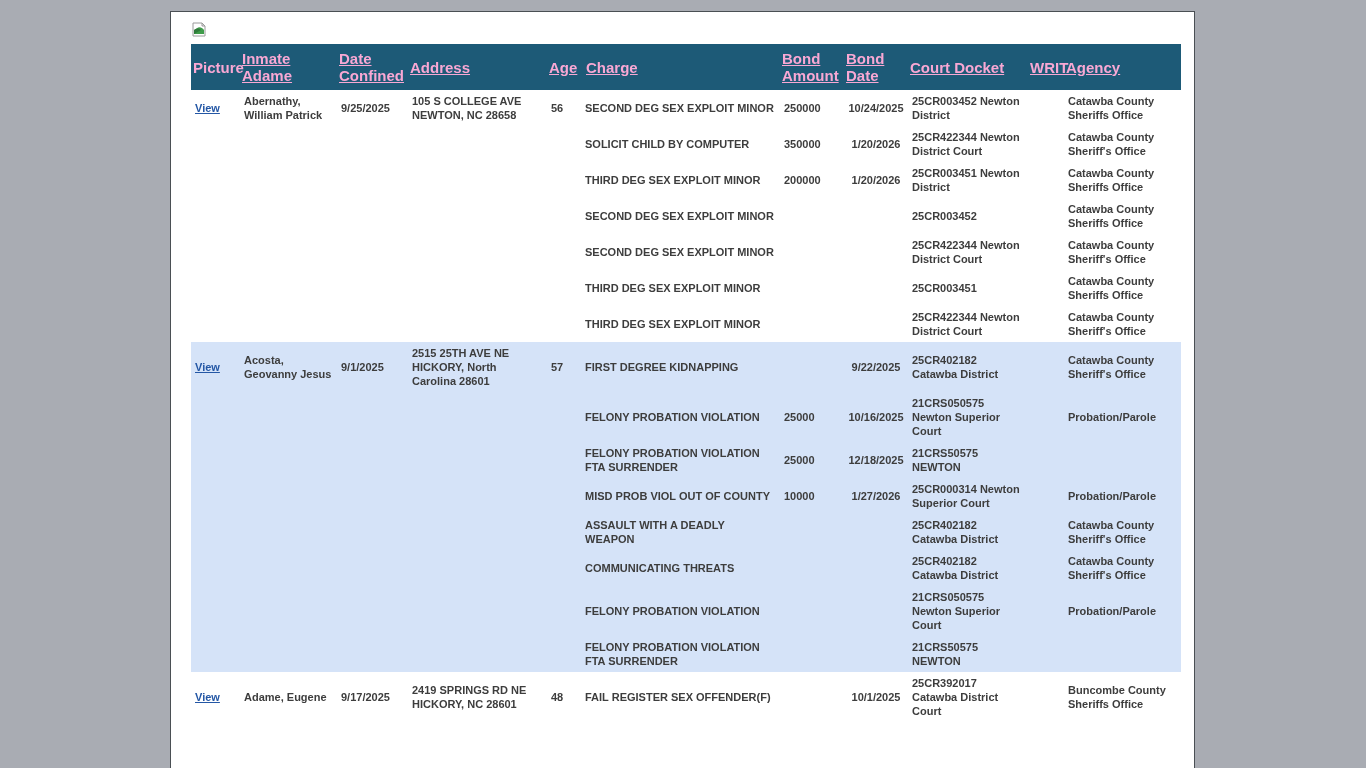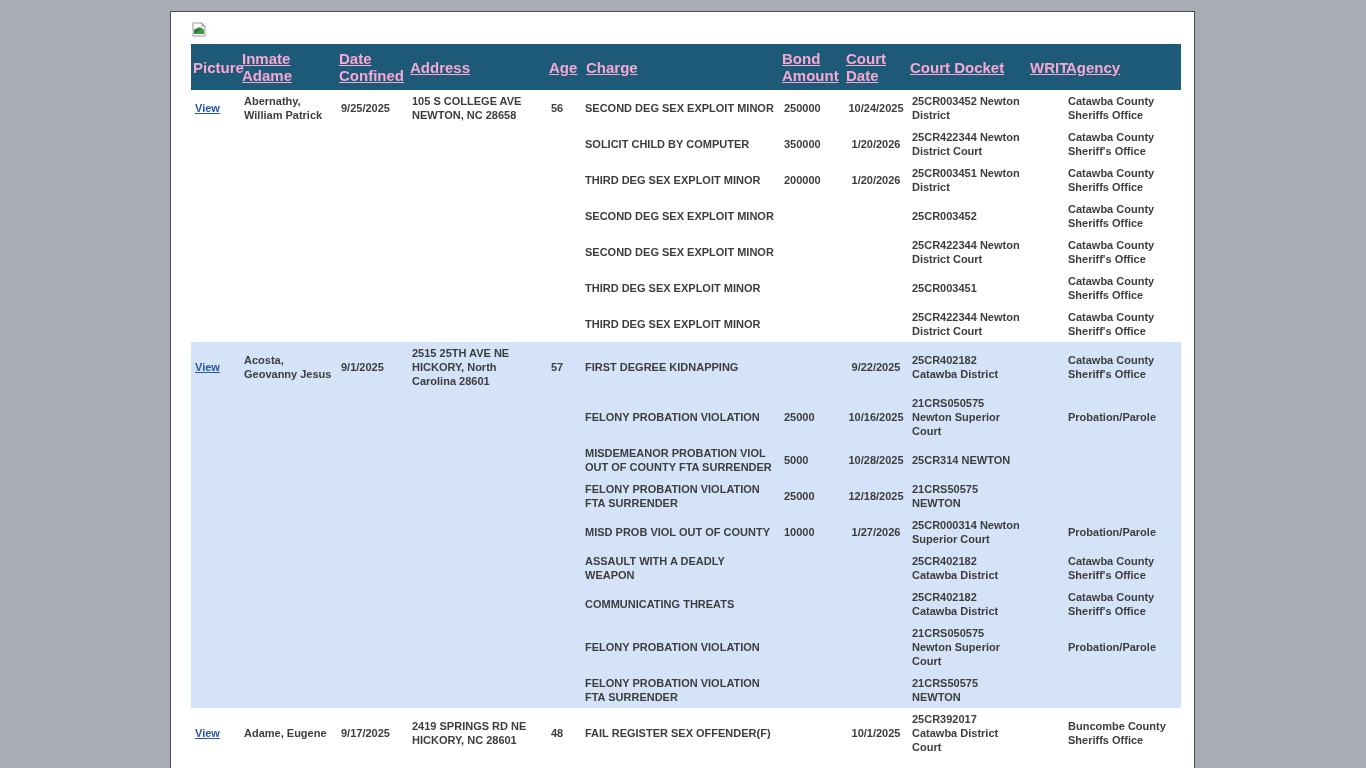--- a/index.html
+++ b/index.html
@@ -96,21 +96,21 @@
     </colgroup>
     <thead>
       <tr>
         <th><span>Picture</span></th>
         <th class="sortable"><span>Inmate Adame</span></th>
         <th class="sortable"><span>Date Confined</span></th>
         <th class="sortable"><span>Address</span></th>
         <th class="sortable"><span>Age</span></th>
         <th class="sortable"><span>Charge</span></th>
         <th class="sortable"><span>Bond Amount</span></th>
-        <th class="sortable"><span>Court Date</span></th>
+        <th class="sortable"><span>Bond Date</span></th>
         <th class="sortable"><span>Court Docket</span></th>
         <th class="sortable"><span>WRIT</span></th>
         <th class="sortable"><span>Agency</span></th>
       </tr>
     </thead>
     <tbody>
         <tr>
           <td class="c-pic"><a class="view-link" href="#">View</a></td>
           <td class="c-name">Abernathy, William Patrick</td>
           <td class="c-date">9/25/2025</td>
@@ -226,33 +226,20 @@
           <td class="c-docket">21CRS050575 Newton Superior Court</td>
           <td class="c-writ"></td>
           <td class="c-agency">Probation/Parole</td>
         </tr>
         <tr class="alt">
           <td></td>
           <td></td>
           <td></td>
           <td></td>
           <td></td>
-          <td class="c-charge">MISDEMEANOR PROBATION VIOL OUT OF COUNTY FTA SURRENDER</td>
-          <td class="c-bond">5000</td>
-          <td class="c-cdate">10/28/2025</td>
-          <td class="c-docket">25CR314 NEWTON</td>
-          <td class="c-writ"></td>
-          <td class="c-agency"></td>
-        </tr>
-        <tr class="alt">
-          <td></td>
-          <td></td>
-          <td></td>
-          <td></td>
-          <td></td>
           <td class="c-charge">FELONY PROBATION VIOLATION FTA SURRENDER</td>
           <td class="c-bond">25000</td>
           <td class="c-cdate">12/18/2025</td>
           <td class="c-docket">21CRS50575 NEWTON</td>
           <td class="c-writ"></td>
           <td class="c-agency"></td>
         </tr>
         <tr class="alt">
           <td></td>
           <td></td>

